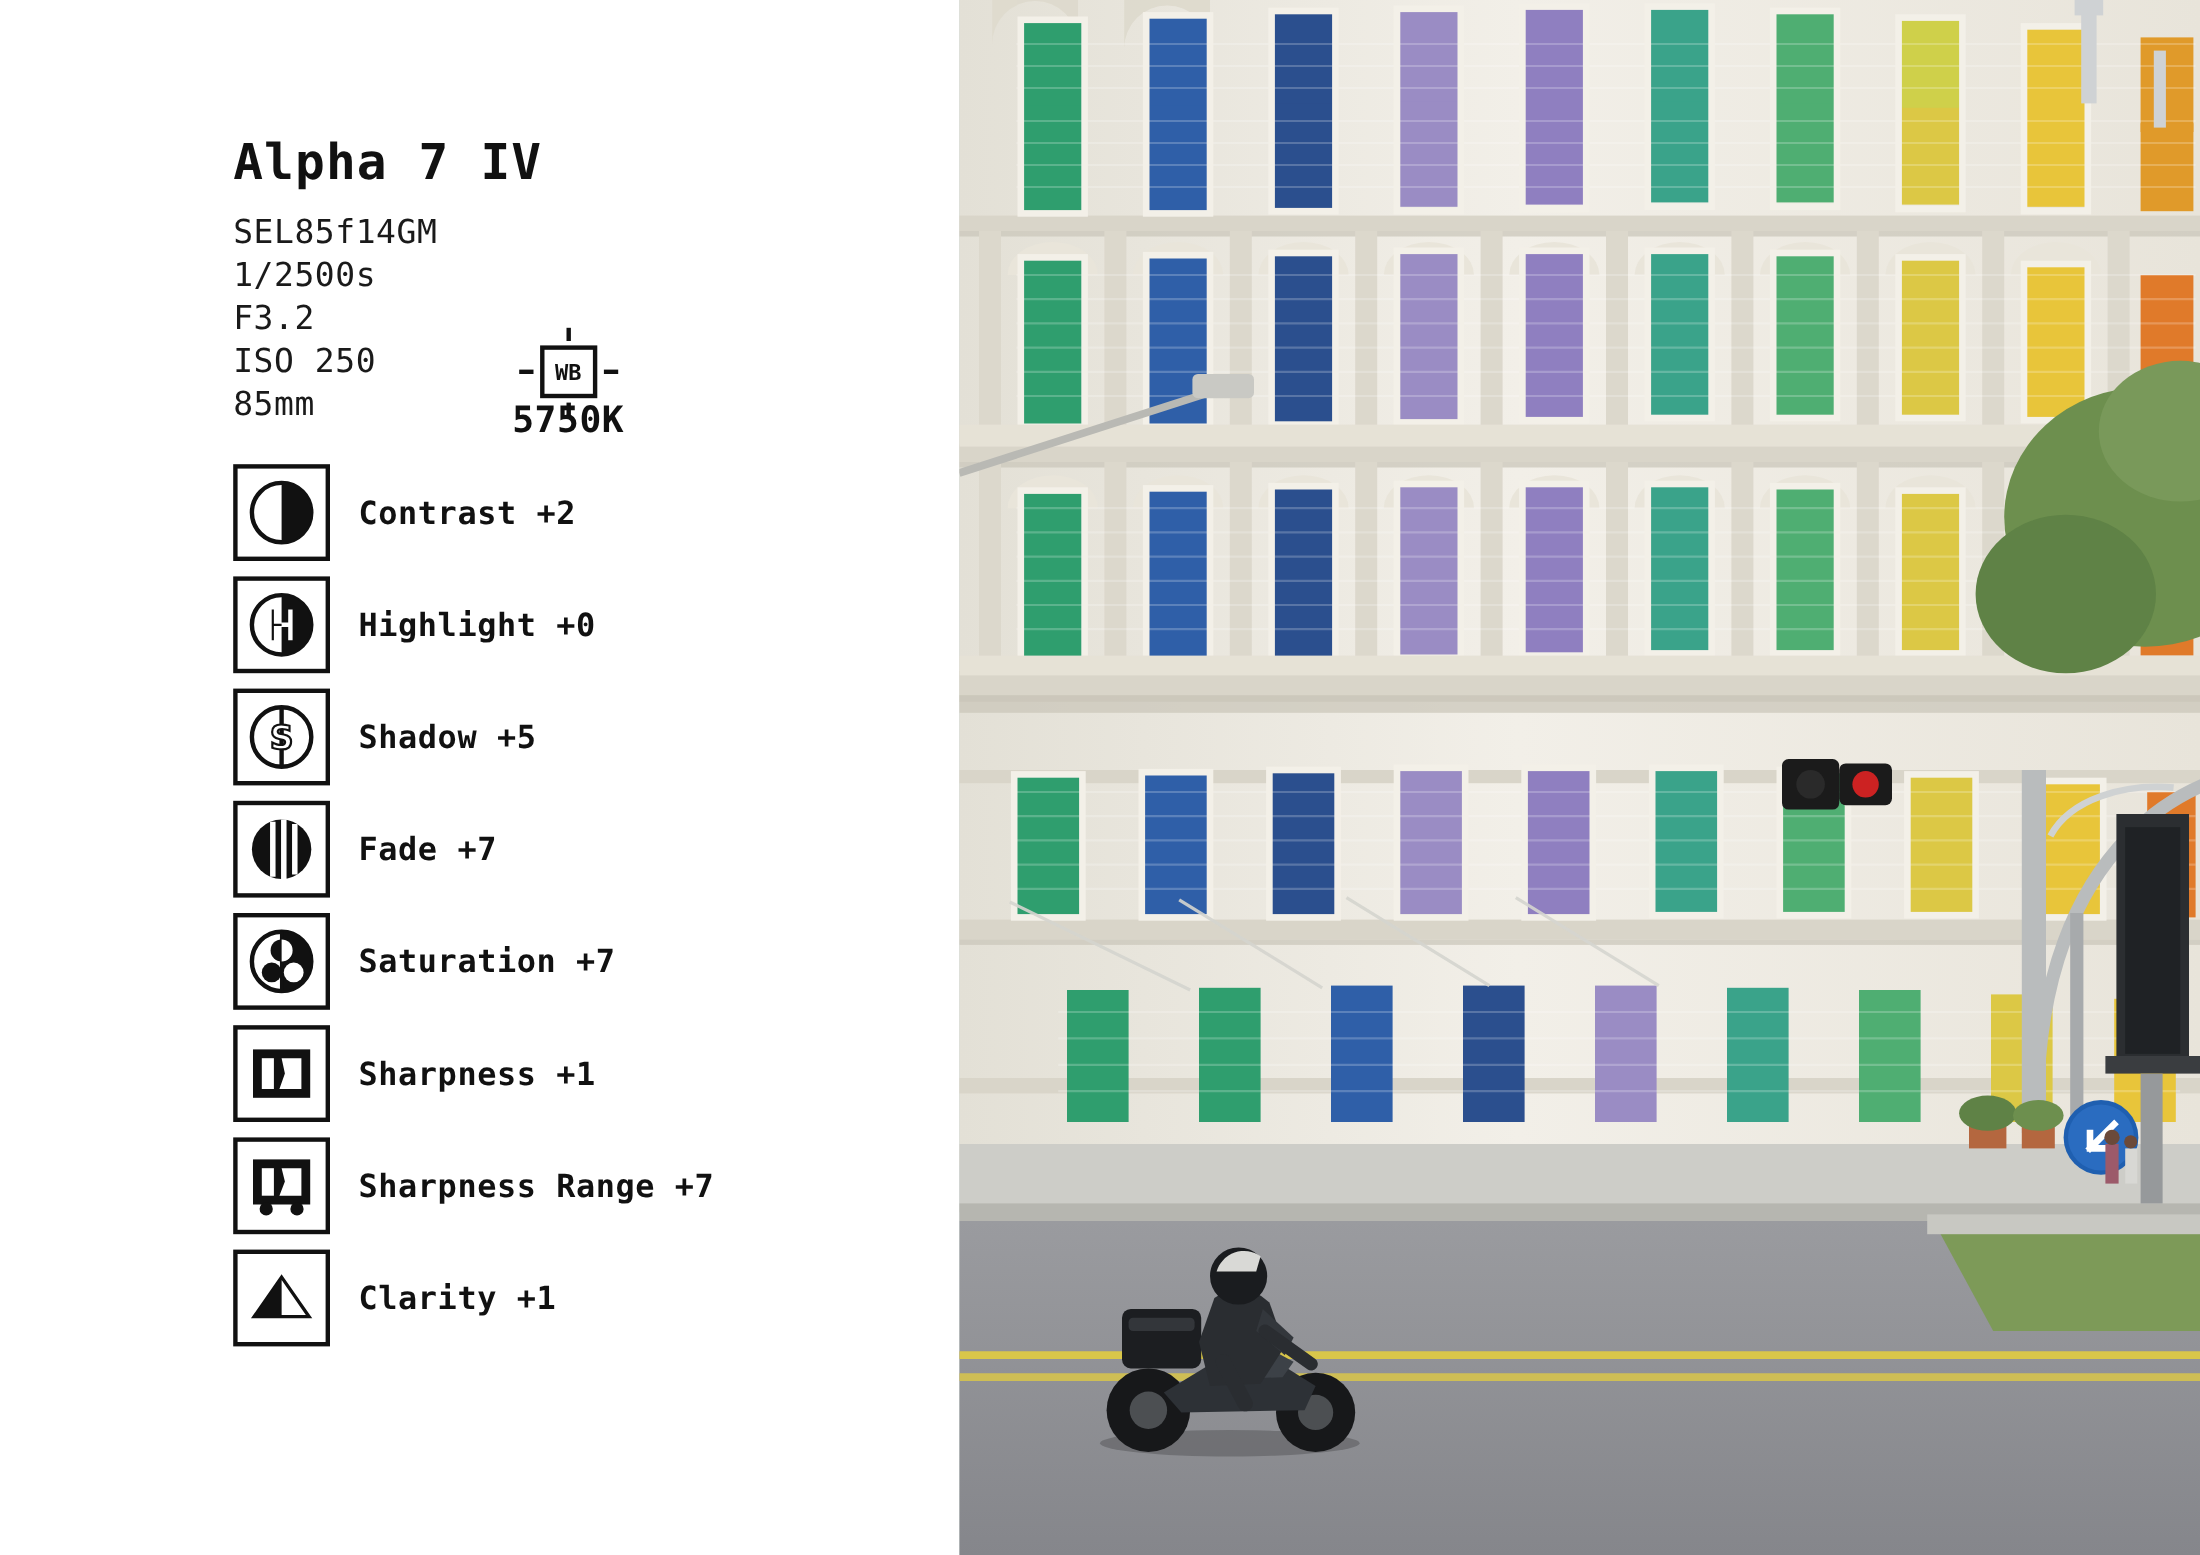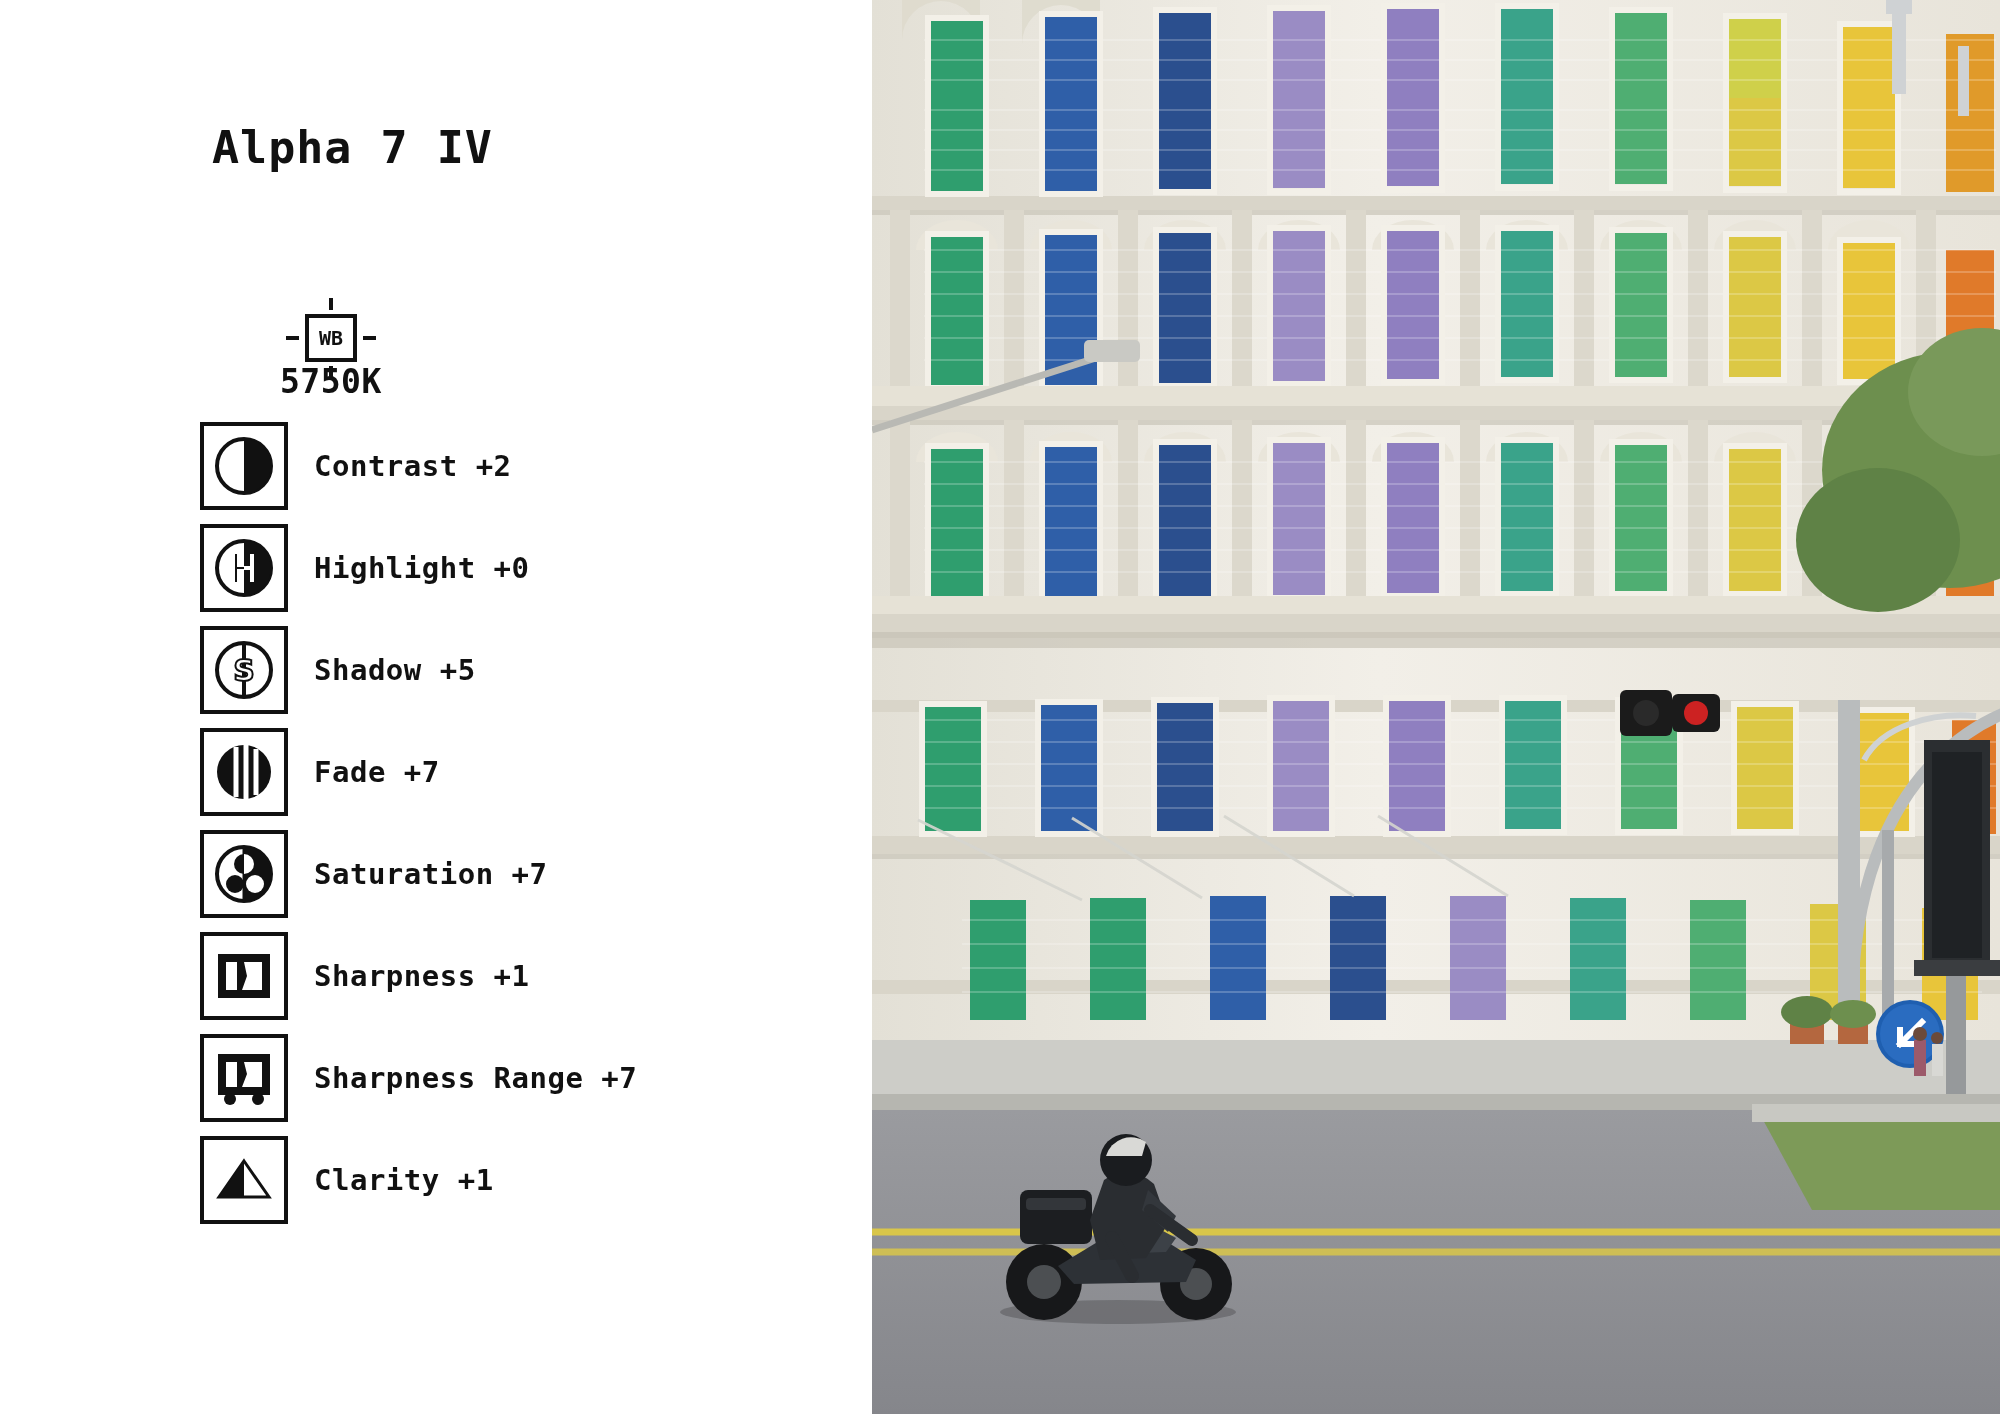--- a/index.html
+++ b/index.html
@@ -62,21 +62,21 @@
     width: 4px; height: 12px; background: #111;
   }
   .wb-tick.top { top: -20px; }
   .wb-tick.bottom { bottom: -20px; }
   .wb-temp {
     margin-left: 0;
     font-size: 33px; font-weight: 700; color: #111; letter-spacing: 0.5px;
   }
 
   
-  .adj-list { position: absolute; left: 200px; top: 415px; }
+  .adj-list { position: absolute; left: 212px; top: 415px; }
   .adj-row { display: flex; align-items: center; height: 102px; }
   .adj-icon {
     width: 88px; height: 88px;
     border: 4px solid #111;
     background: #fff;
     display: flex; align-items: center; justify-content: center;
     flex: 0 0 88px;
   }
   .adj-icon svg { display: block; }
   .adj-label {
@@ -102,20 +102,27 @@
 <body>
 
 <div class="page">
 
   <div class="panel">
     <div class="panel-inner">
 
       <div class="cam-title">Alpha 7 IV</div>
 
       <div class="exif-row">
+        <div class="exif-list">
+          <div class="exif-line">SEL85f14GM</div>
+          <div class="exif-line">1/2500s</div>
+          <div class="exif-line">F3.2</div>
+          <div class="exif-line">ISO 250</div>
+          <div class="exif-line">85mm</div>
+        </div>
 
         <div class="wb-wrap">
           <div class="wb-badge">
             <div class="wb-dash left"></div>
             <div class="wb-box">
               <div class="wb-tick top"></div>
               <span>WB</span>
               <div class="wb-tick bottom"></div>
             </div>
             <div class="wb-dash right"></div>

